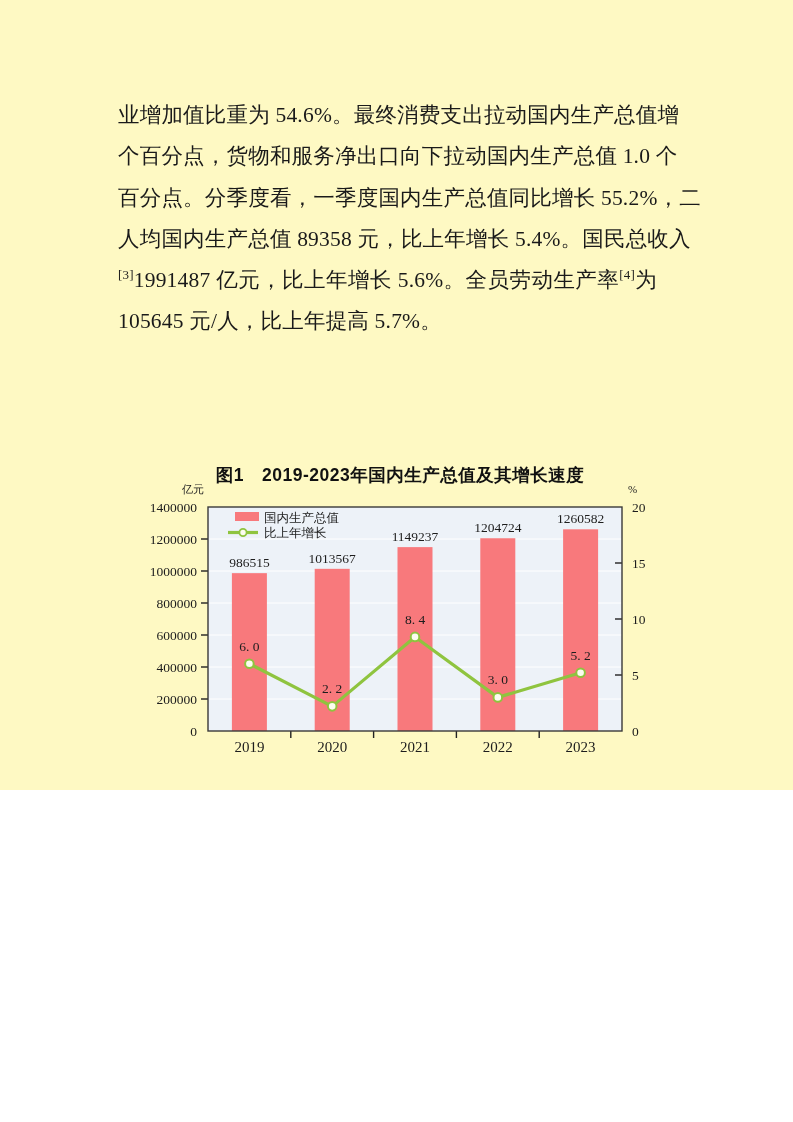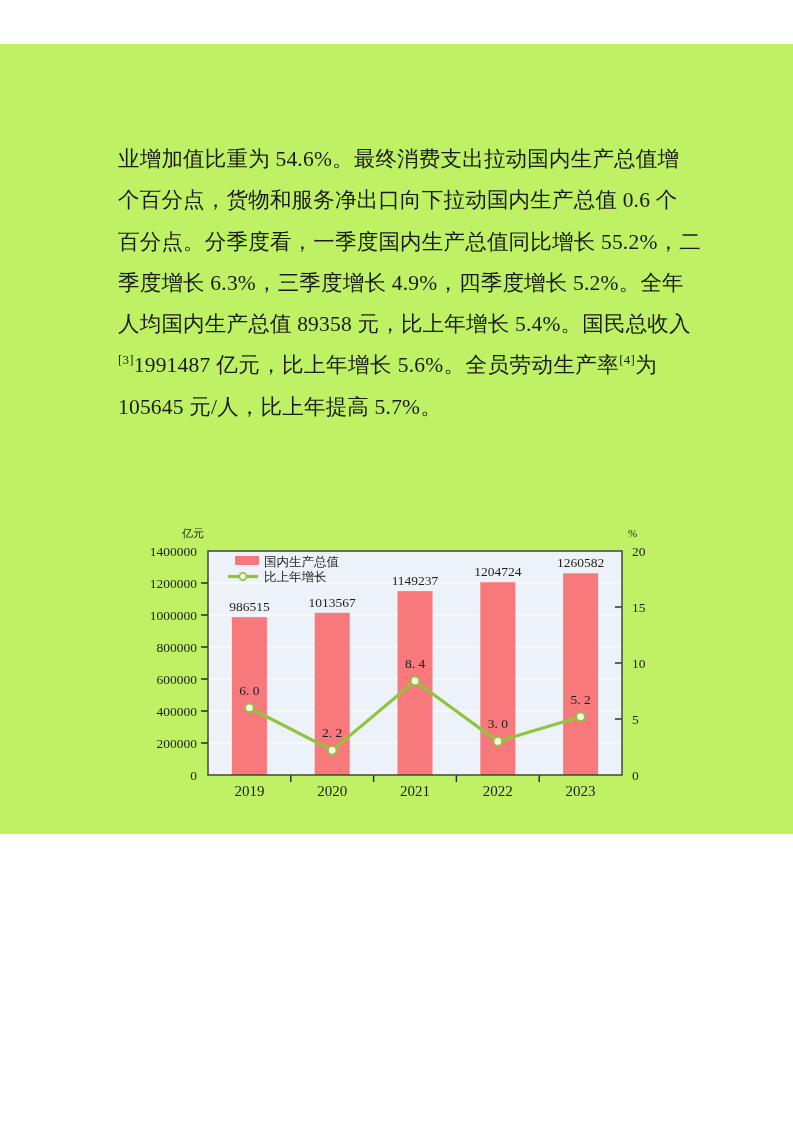--- a/index.html
+++ b/index.html
@@ -1,23 +1,22 @@
 <!DOCTYPE html>
 <html><head>
 <meta charset="utf-8">
 <style>
   html,body{margin:0;padding:0;background:#ffffff;}
   .page{
     position:relative;
     width:793px;height:790px;
-    background:#bef264;
+    background:#fef9c3;
     overflow:hidden;
     font-family:"Liberation Serif","DejaVu Serif",serif;
     color:#1a1a1a;
-    margin-top:44px;
   }
   
   .para{
     position:absolute;left:118px;top:95px;width:539px;
     font-size:21.5px;
   }
   .tline{
     height:41.3px;line-height:41.3px;
     text-align:justify;text-align-last:justify;
     white-space:nowrap;
@@ -47,29 +46,29 @@
     fill:#1d1d1d;
   }
 </style>
 </head>
 <body>
 
 <div class="page">
 
   <div class="para" id="para">
       <div class="tline"><span>业增加值比重为 54.6%。最终消费支出拉动国内生产总值增</span></div>
-      <div class="tline"><span>个百分点，货物和服务净出口向下拉动国内生产总值 0.6 个</span></div>
+      <div class="tline"><span>个百分点，货物和服务净出口向下拉动国内生产总值 1.0 个</span></div>
       <div class="tline"><span>百分点。分季度看，一季度国内生产总值同比增长 55.2%，二</span></div>
-      <div class="tline"><span>季度增长 6.3%，三季度增长 4.9%，四季度增长 5.2%。全年</span></div>
       <div class="tline"><span>人均国内生产总值 89358 元，比上年增长 5.4%。国民总收入</span></div>
       <div class="tline"><sup>[3]</sup><span>1991487 亿元，比上年增长 5.6%。全员劳动生产率</span><sup>[4]</sup><span>为</span></div>
       <div class="tline last"><span>105645 元/人，比上年提高 5.7%。</span></div>
     </div>
 
   <div class="chart">
+    <div class="chart-title">图1　2019-2023年国内生产总值及其增长速度</div>
     <div class="axis-unit left">亿元</div>
     <div class="axis-unit right">%</div>
     <svg id="chart-svg" width="520" height="310" viewBox="0 0 520 310">
         <rect x="68" y="52" width="414" height="224" fill="#EDF2F8"></rect>
         <line x1="68" y1="84" x2="482" y2="84" stroke="#FFFFFF" stroke-width="1"></line>
         <line x1="68" y1="116" x2="482" y2="116" stroke="#FFFFFF" stroke-width="1"></line>
         <line x1="68" y1="148" x2="482" y2="148" stroke="#FFFFFF" stroke-width="1"></line>
         <line x1="68" y1="180" x2="482" y2="180" stroke="#FFFFFF" stroke-width="1"></line>
         <line x1="68" y1="212" x2="482" y2="212" stroke="#FFFFFF" stroke-width="1"></line>
         <line x1="68" y1="244" x2="482" y2="244" stroke="#FFFFFF" stroke-width="1"></line>

